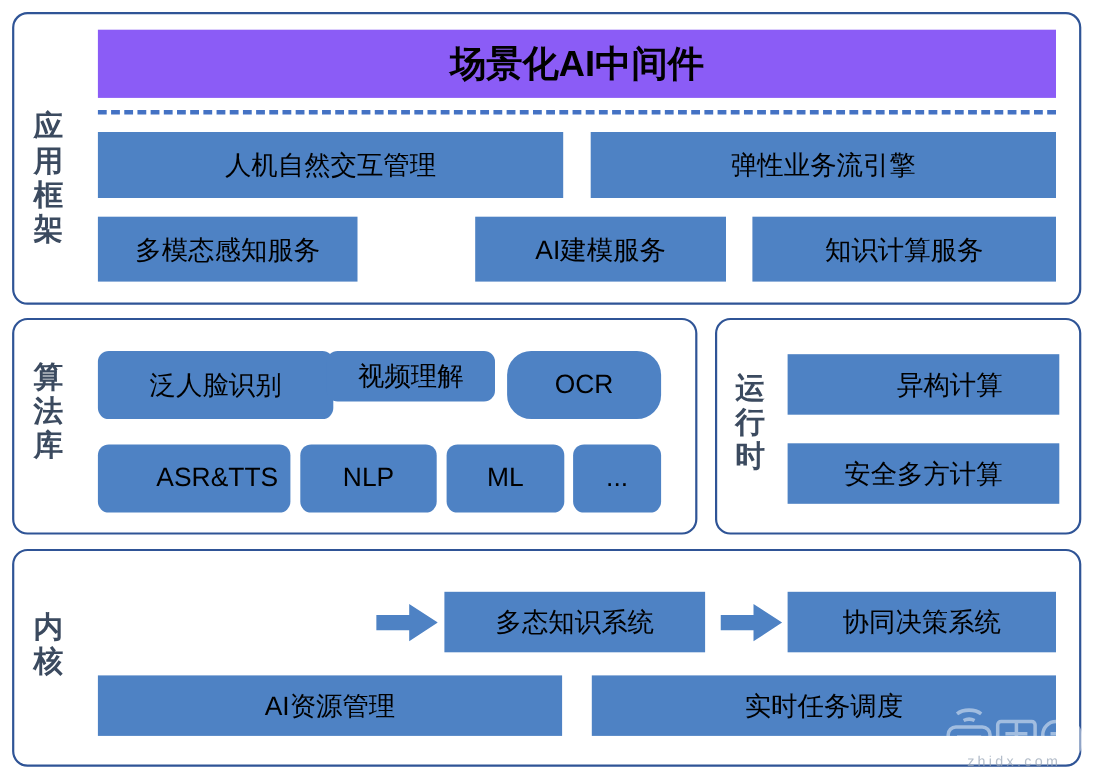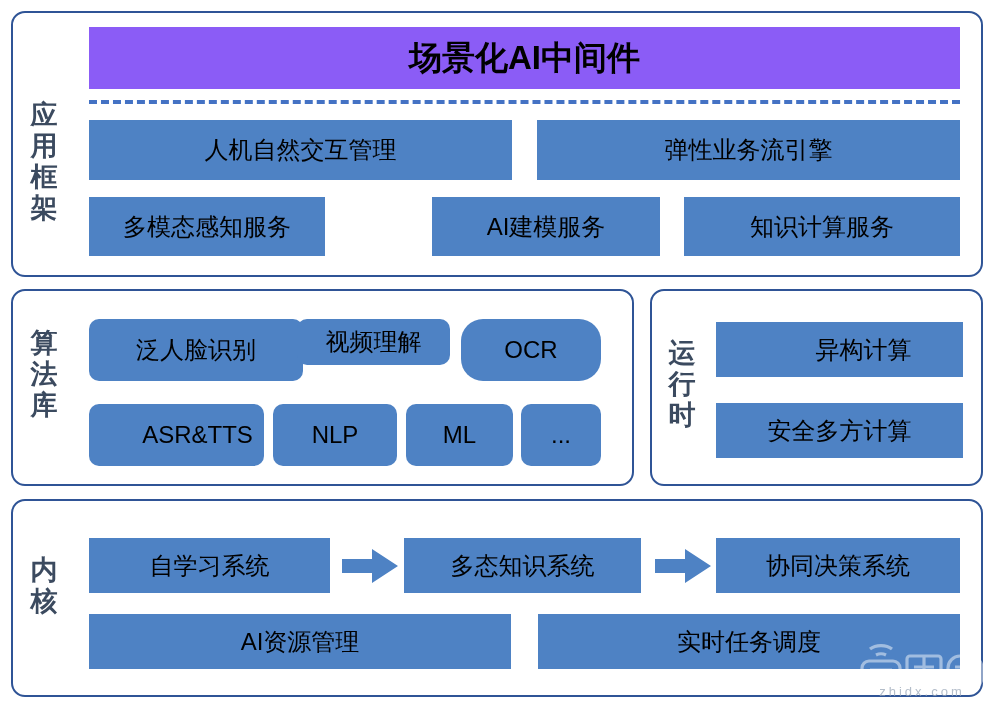--- a/index.html
+++ b/index.html
@@ -195,21 +195,20 @@
 时</div>
 
   <div class="blk sq" id="r-hetero">异构计算</div>
   <div class="blk sq" id="r-smpc">安全多方计算</div>
 
   <div class="section" id="sec-kernel"></div>
 
   <div class="vlabel" id="lbl-kernel">内
 核</div>
 
-  <div class="blk sq" id="k-self">自学习系统</div>
 
   <svg class="arrow" id="arrow-1" viewBox="0 0 56 36">
     <polygon points="0,11 30,11 30,1 56,18 30,35 30,25 0,25" fill="#4e82c4"></polygon>
   </svg>
 
   <div class="blk sq" id="k-know">多态知识系统</div>
 
   <svg class="arrow" id="arrow-2" viewBox="0 0 56 36">
     <polygon points="0,11 30,11 30,1 56,18 30,35 30,25 0,25" fill="#4e82c4"></polygon>
   </svg>

